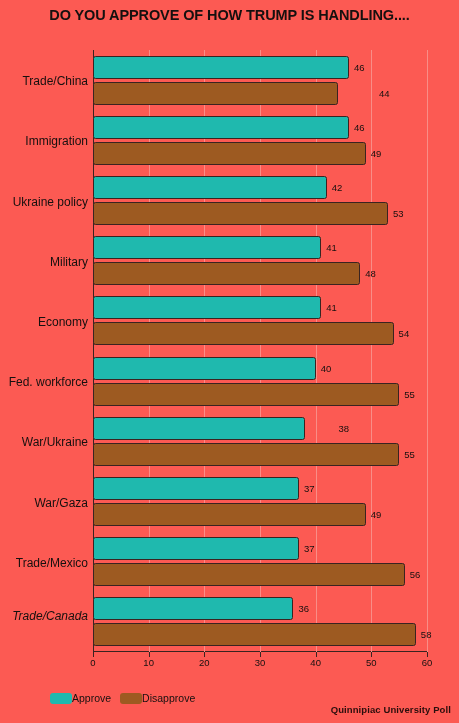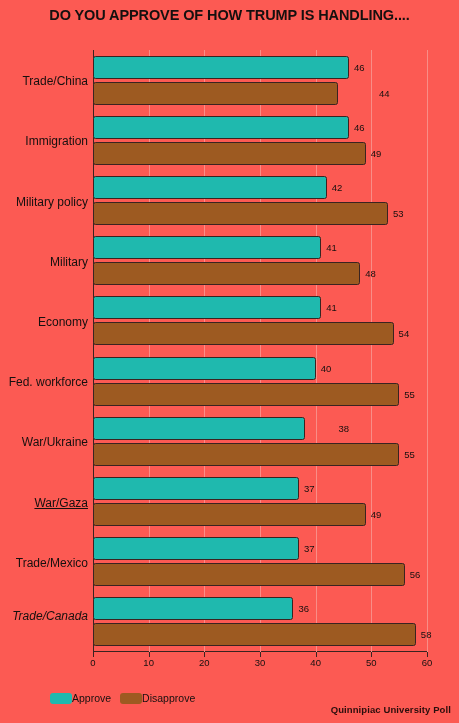--- a/index.html
+++ b/index.html
@@ -210,26 +210,26 @@
       <div class="bar approve" style="top: 547.4px; width: 200.4px; background: rgb(31, 185, 174);"></div>
       <div class="bar-value" style="top: 547.4px; left: 205.4px;">36</div>
       <div class="bar disapprove" style="top: 573.4px; width: 322.867px; background: rgb(157, 90, 33);"></div>
       <div class="bar-value" style="top: 573.4px; left: 327.867px;">58</div>
     </div>
 </div>
 
 <div id="cat-labels">
     <div class="cat-label" style="top: 74.1px;">Trade/China</div>
     <div class="cat-label" style="top: 134.3px;">Immigration</div>
-    <div class="cat-label" style="top: 194.5px;">Military policy</div>
+    <div class="cat-label" style="top: 194.5px;">Ukraine policy</div>
     <div class="cat-label" style="top: 254.7px;">Military</div>
     <div class="cat-label" style="top: 314.9px;">Economy</div>
     <div class="cat-label" style="top: 375.1px;">Fed. workforce</div>
     <div class="cat-label" style="top: 435.3px;">War/Ukraine</div>
-    <div class="cat-label" style="top: 495.5px; text-decoration: underline;">War/Gaza</div>
+    <div class="cat-label" style="top: 495.5px;">War/Gaza</div>
     <div class="cat-label" style="top: 555.7px;">Trade/Mexico</div>
     <div class="cat-label" style="top: 609px; font-style: italic;">Trade/Canada</div>
   </div>
 
 <div id="legend">
     <div class="legend-entry">
       <span class="legend-swatch approve" style="background: rgb(31, 185, 174);"></span>
       <span class="legend-text">Approve</span>
     </div>
     <div class="legend-entry">

